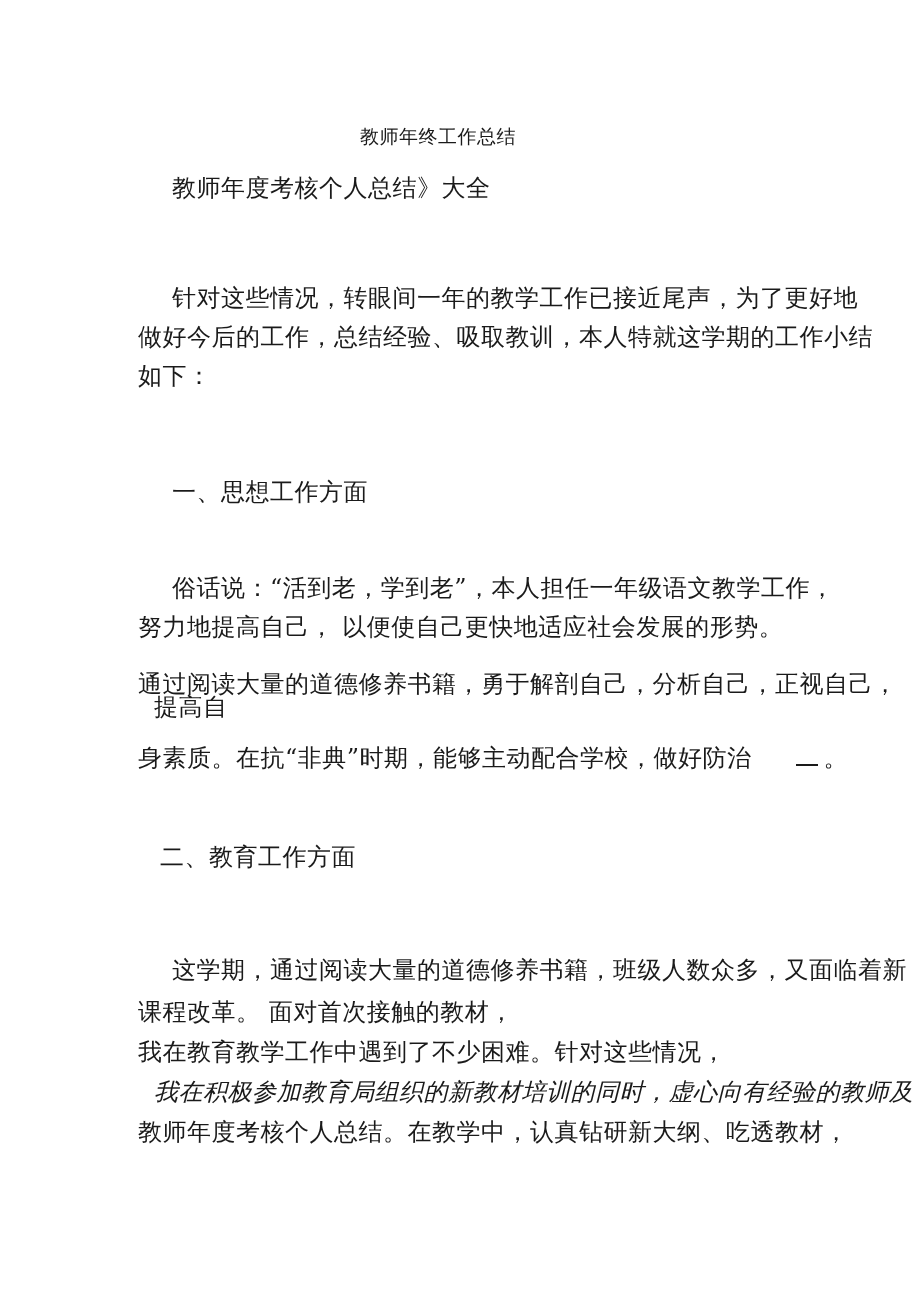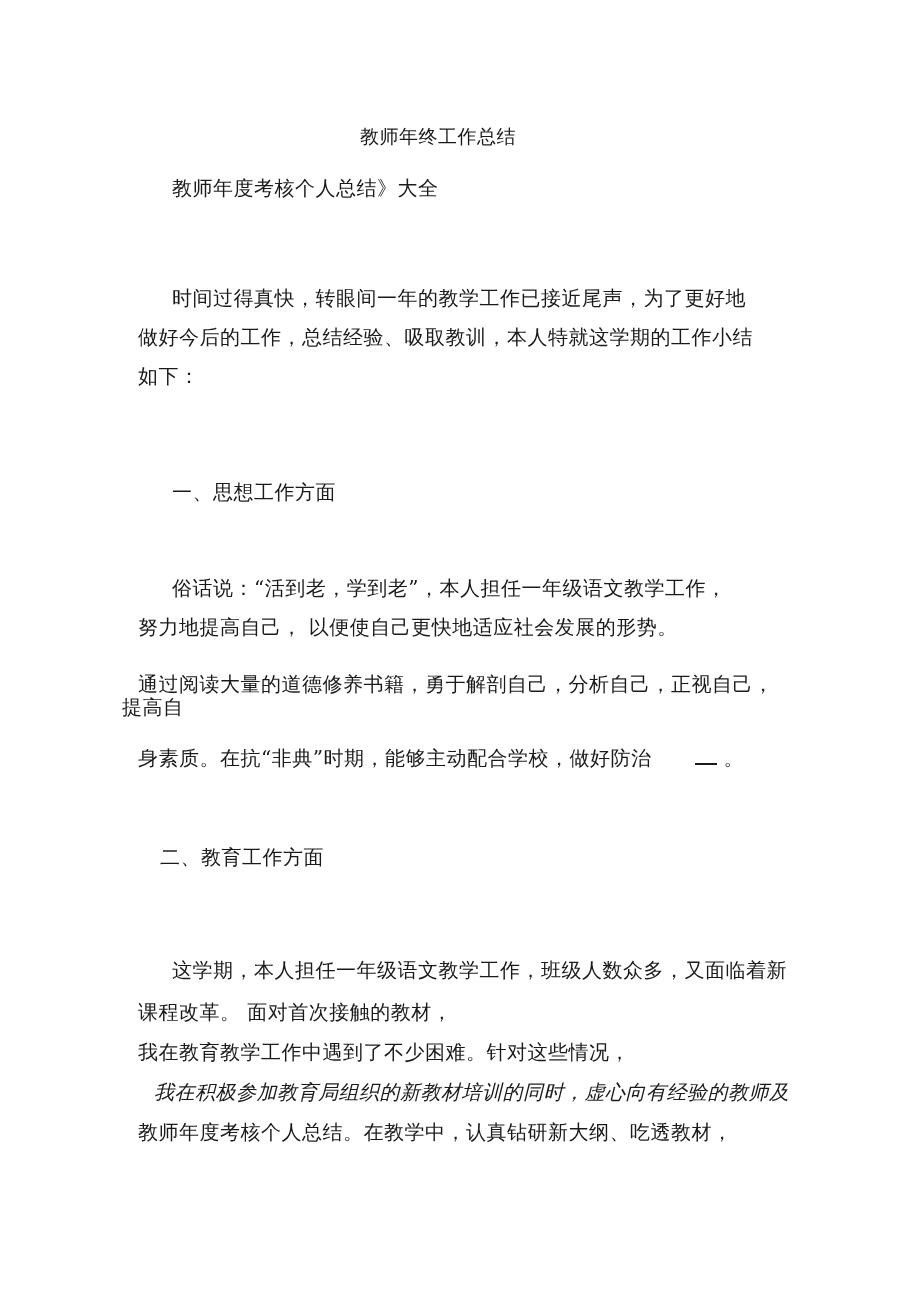--- a/index.html
+++ b/index.html
@@ -1,42 +1,42 @@
 <!DOCTYPE html>
 <html><head>
 <meta charset="utf-8">
 <style>
   html, body { margin: 0; padding: 0; background: #ffffff; }
   body { width: 920px; height: 1303px; position: relative; overflow: hidden;
          font-family: "DejaVu Serif", "Liberation Serif", serif; color: #1a1a1a; }
-  .line { position: absolute; font-size: 20px; line-height: 24px; white-space: nowrap; letter-spacing: 0.5px; }
+  .line { position: absolute; font-size: 24px; line-height: 24px; white-space: nowrap; letter-spacing: 0.5px; }
   .title { font-size: 19px; font-family: Liberation Mono, monospace; }
   .blank { display: inline-block; width: 22px; border-bottom: 2px solid #1a1a1a; height: 12px; margin-left: 44px; margin-right: 6px; vertical-align: baseline; }
 </style>
 </head>
 <body>
 
 <div>
   <div class="line title" style="left:360px; top:126px;">教师年终工作总结</div>
   <div class="line" style="left:172px; top:176px;">教师年度考核个人总结》大全</div>
 
-  <div class="line" style="left:172px; top:286px;">时间过得真快，转眼间一年的教学工作已接近尾声，为了更好地</div>
+  <div class="line" style="left:172px; top:286px;">针对这些情况，转眼间一年的教学工作已接近尾声，为了更好地</div>
   <div class="line" style="left:138px; top:325px;">做好今后的工作，总结经验、吸取教训，本人特就这学期的工作小结</div>
   <div class="line" style="left:138px; top:364px;">如下：</div>
 
   <div class="line" style="left:172px; top:464px;margin-top:16px;">一、思想工作方面</div>
 
   <div class="line" style="left:172px; top:576px;">俗话说：“活到老，学到老”，本人担任一年级语文教学工作，</div>
   <div class="line" style="left:138px; top:615px;">努力地提高自己，  以便使自己更快地适应社会发展的形势。</div>
   <div class="line" style="left:138px; top:656px;margin-top:16px;">通过阅读大量的道德修养书籍，勇于解剖自己，分析自己，正视自己，</div>
-  <div class="line" style="left:122px; top:695px;">提高自</div>
+  <div class="line" style="left:154px; top:695px;">提高自</div>
   <div class="line" style="left:138px; top:746px;">
     <span>身素质。在抗“非典”时期，能够主动配合学校，做好防治</span><span class="blank"></span><span>。</span>
   </div>
 
   <div class="line" style="left:160px; top:845px;">二、教育工作方面</div>
 
-  <div class="line" style="left:172px; top:958px;">这学期，本人担任一年级语文教学工作，班级人数众多，又面临着新</div>
+  <div class="line" style="left:172px; top:958px;">这学期，通过阅读大量的道德修养书籍，班级人数众多，又面临着新</div>
   <div class="line" style="left:138px; top:1000px;">课程改革。  面对首次接触的教材，</div>
   <div class="line" style="left:138px; top:1040px;">我在教育教学工作中遇到了不少困难。针对这些情况，</div>
   <div class="line" style="left:154px; top:1080px;font-style:italic;">我在积极参加教育局组织的新教材培训的同时，虚心向有经验的教师及</div>
   <div class="line" style="left:138px; top:1120px;">教师年度考核个人总结。在教学中，认真钻研新大纲、吃透教材，</div>
 </div>
 
 </body></html>

